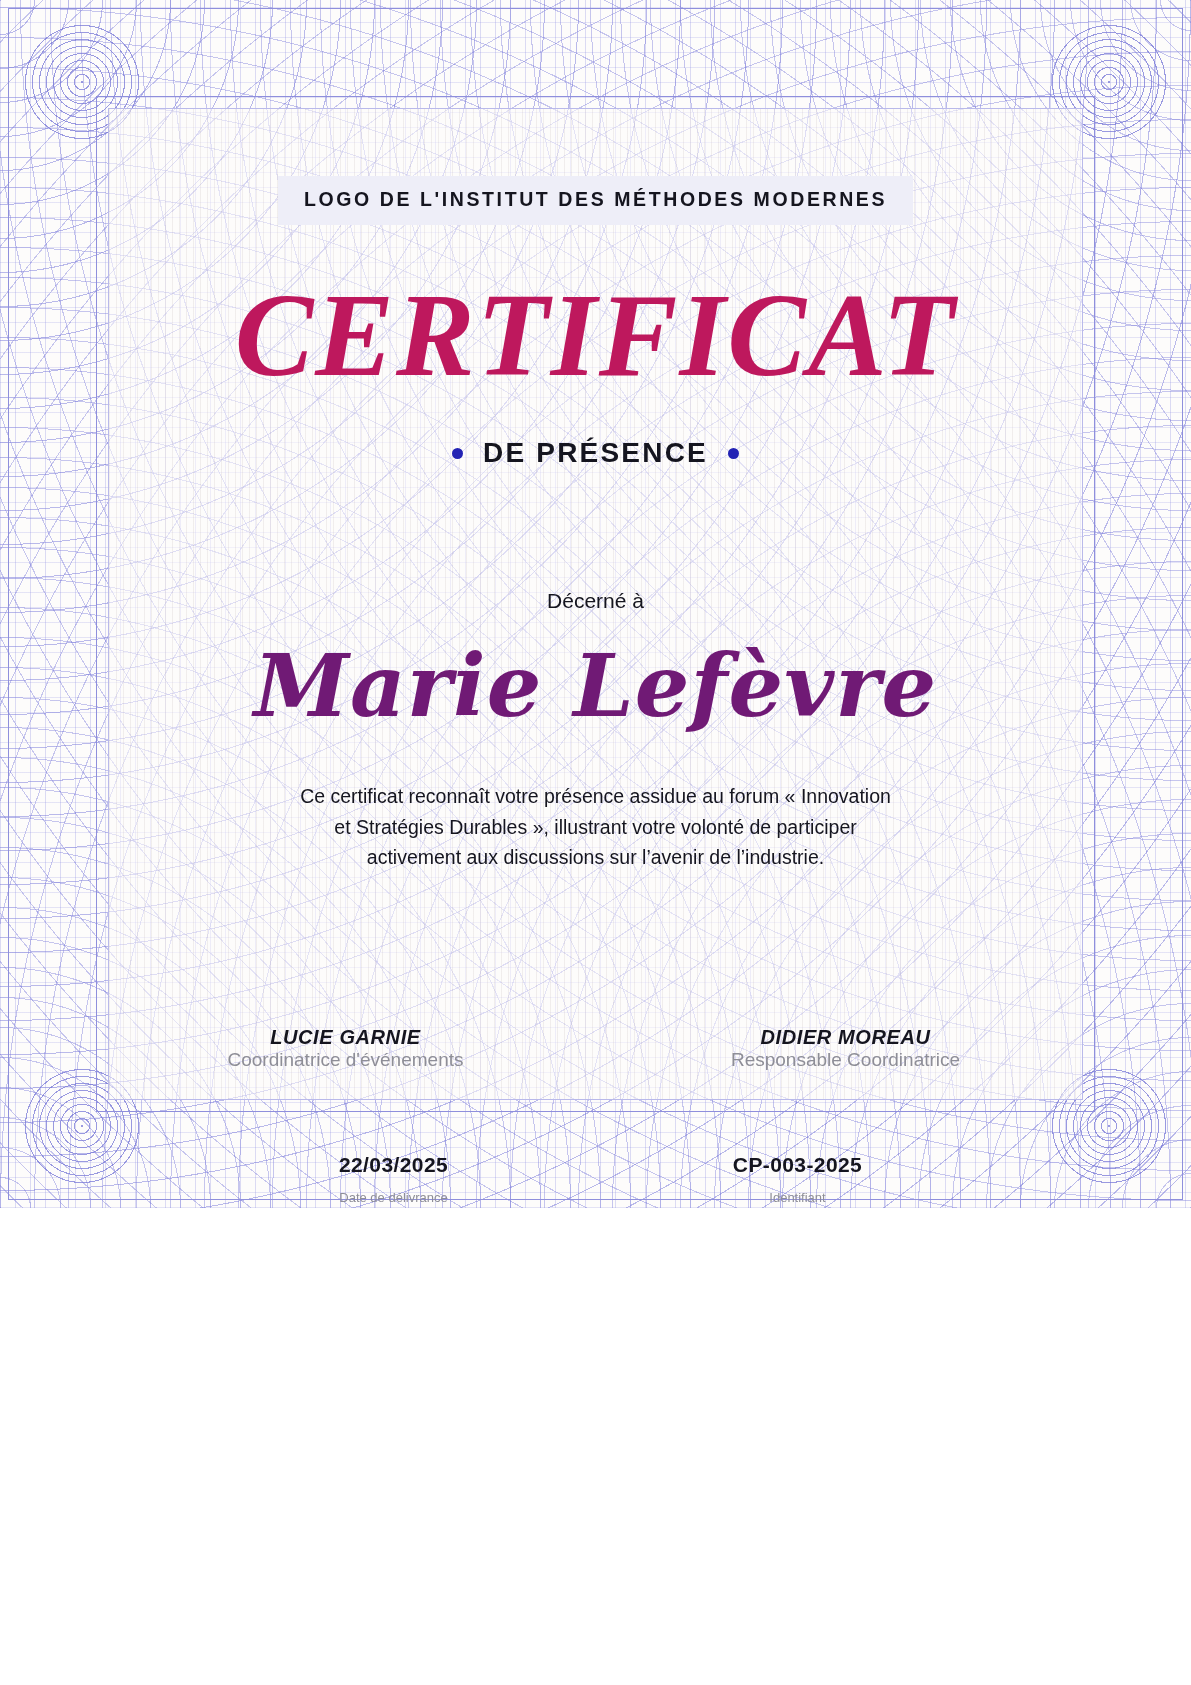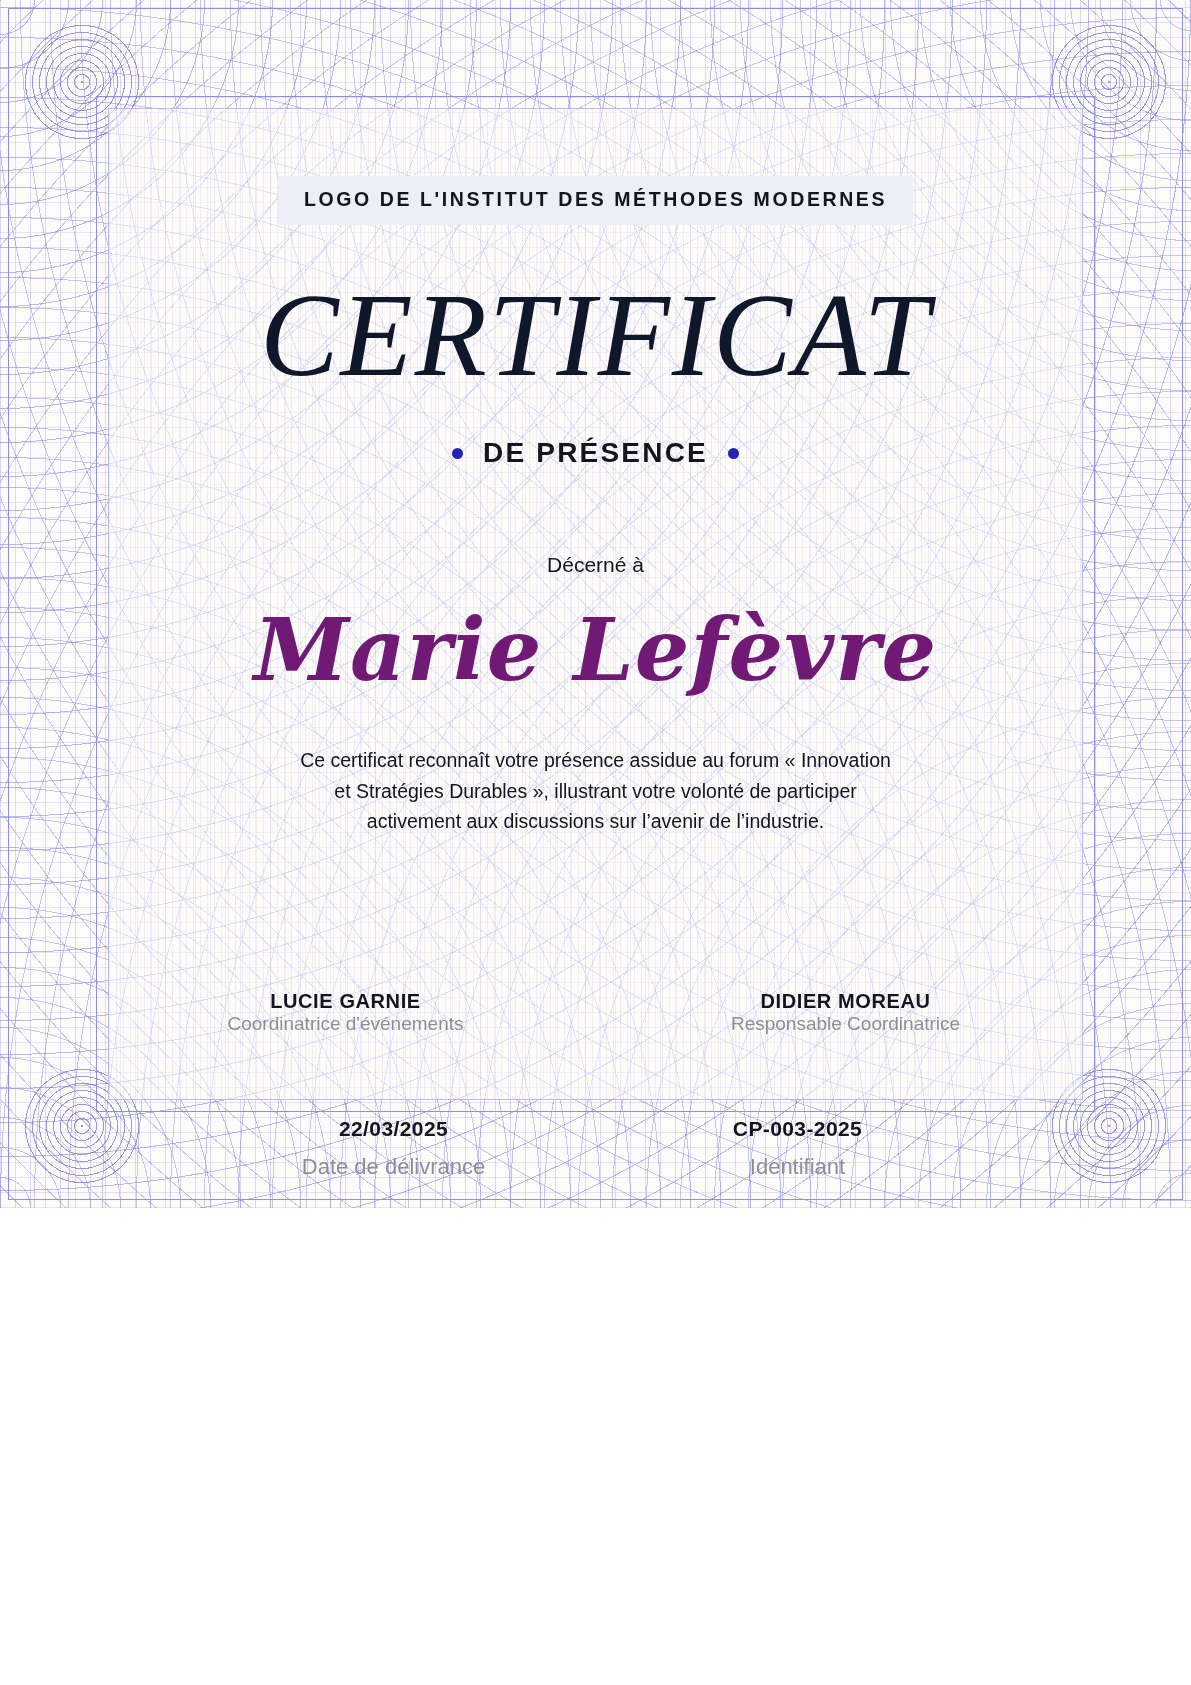--- a/index.html
+++ b/index.html
@@ -95,25 +95,25 @@
     font-size: 19.5px;
     letter-spacing: 2.6px;
     font-weight: 700;
     color: #15151f;
     white-space: nowrap;
   }
 
   .title {
     font-family: "Liberation Serif", serif;
     font-style: italic;
-    font-weight: 400;
+    font-weight: 700;
     font-size: 118px;
     line-height: 1;
     letter-spacing: 2px;
-    color: #0f172a;
+    color: #be185d;
     margin-top: 52px;
   }
 
   .subtitle-row {
     display: flex;
     align-items: center;
     gap: 20px;
     margin-top: 42px;
   }
   .subtitle-row .dot {
@@ -122,21 +122,21 @@
     background: #2222b4;
   }
   .subtitle {
     font-size: 28px;
     font-weight: 700;
     letter-spacing: 2.2px;
     color: #15151f;
   }
 
   .awarded-to {
-    margin-top: 84px;
+    margin-top: 120px;
     font-size: 21px;
     color: #15151f;
   }
 
   .recipient {
     font-family: "DejaVu Serif", serif;
     font-style: italic;
     font-weight: 700;
     font-size: 86px;
     line-height: 1.05;
@@ -169,20 +169,21 @@
   }
   .sig-block {
     width: 320px;
     text-align: center;
   }
   .sig-name {
     font-size: 20px;
     font-weight: 700;
     letter-spacing: 0.6px;
     color: #15151f;
+    font-style: italic;
   }
   .sig-role {
     font-size: 19px;
     color: #8e8e97;
   }
 
   .meta {
     margin-top: 82px;
     display: flex;
     width: 100%;
@@ -194,21 +195,21 @@
     text-align: center;
   }
   .meta-value {
     font-size: 21px;
     font-weight: 700;
     color: #15151f;
     letter-spacing: 0.4px;
   }
   .meta-label {
     margin-top: 13px;
-    font-size: 22px;
+    font-size: 13px;
     color: #8e8e97;
   }
 </style>
 </head>
 <body>
 
 <div class="page">
 
   <div class="guilloche"></div>
 

